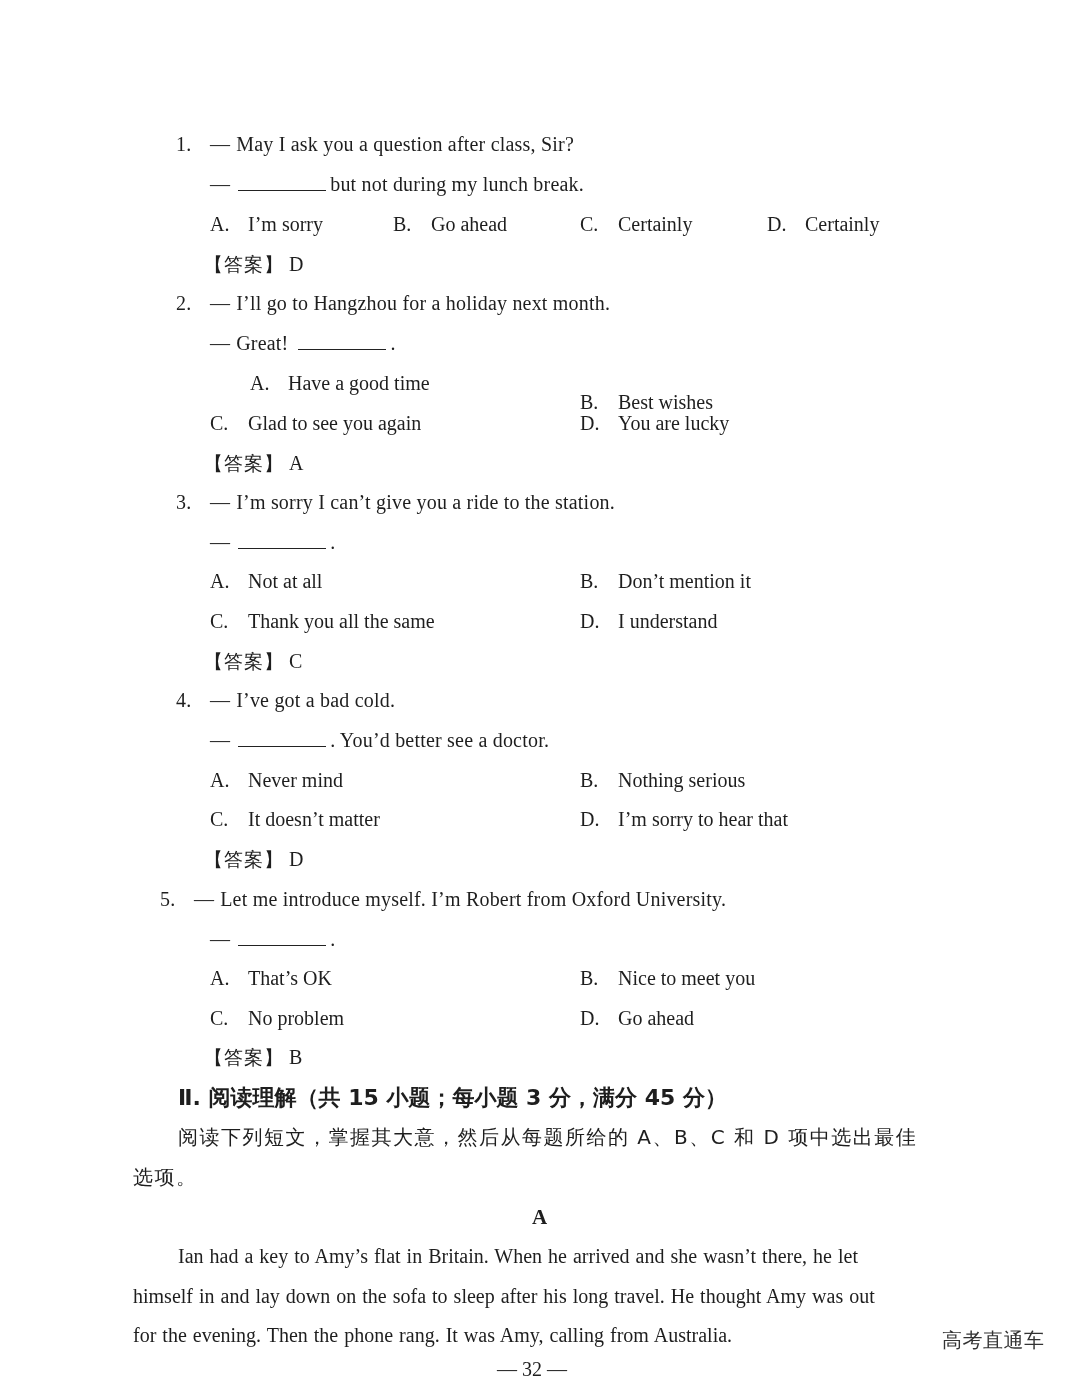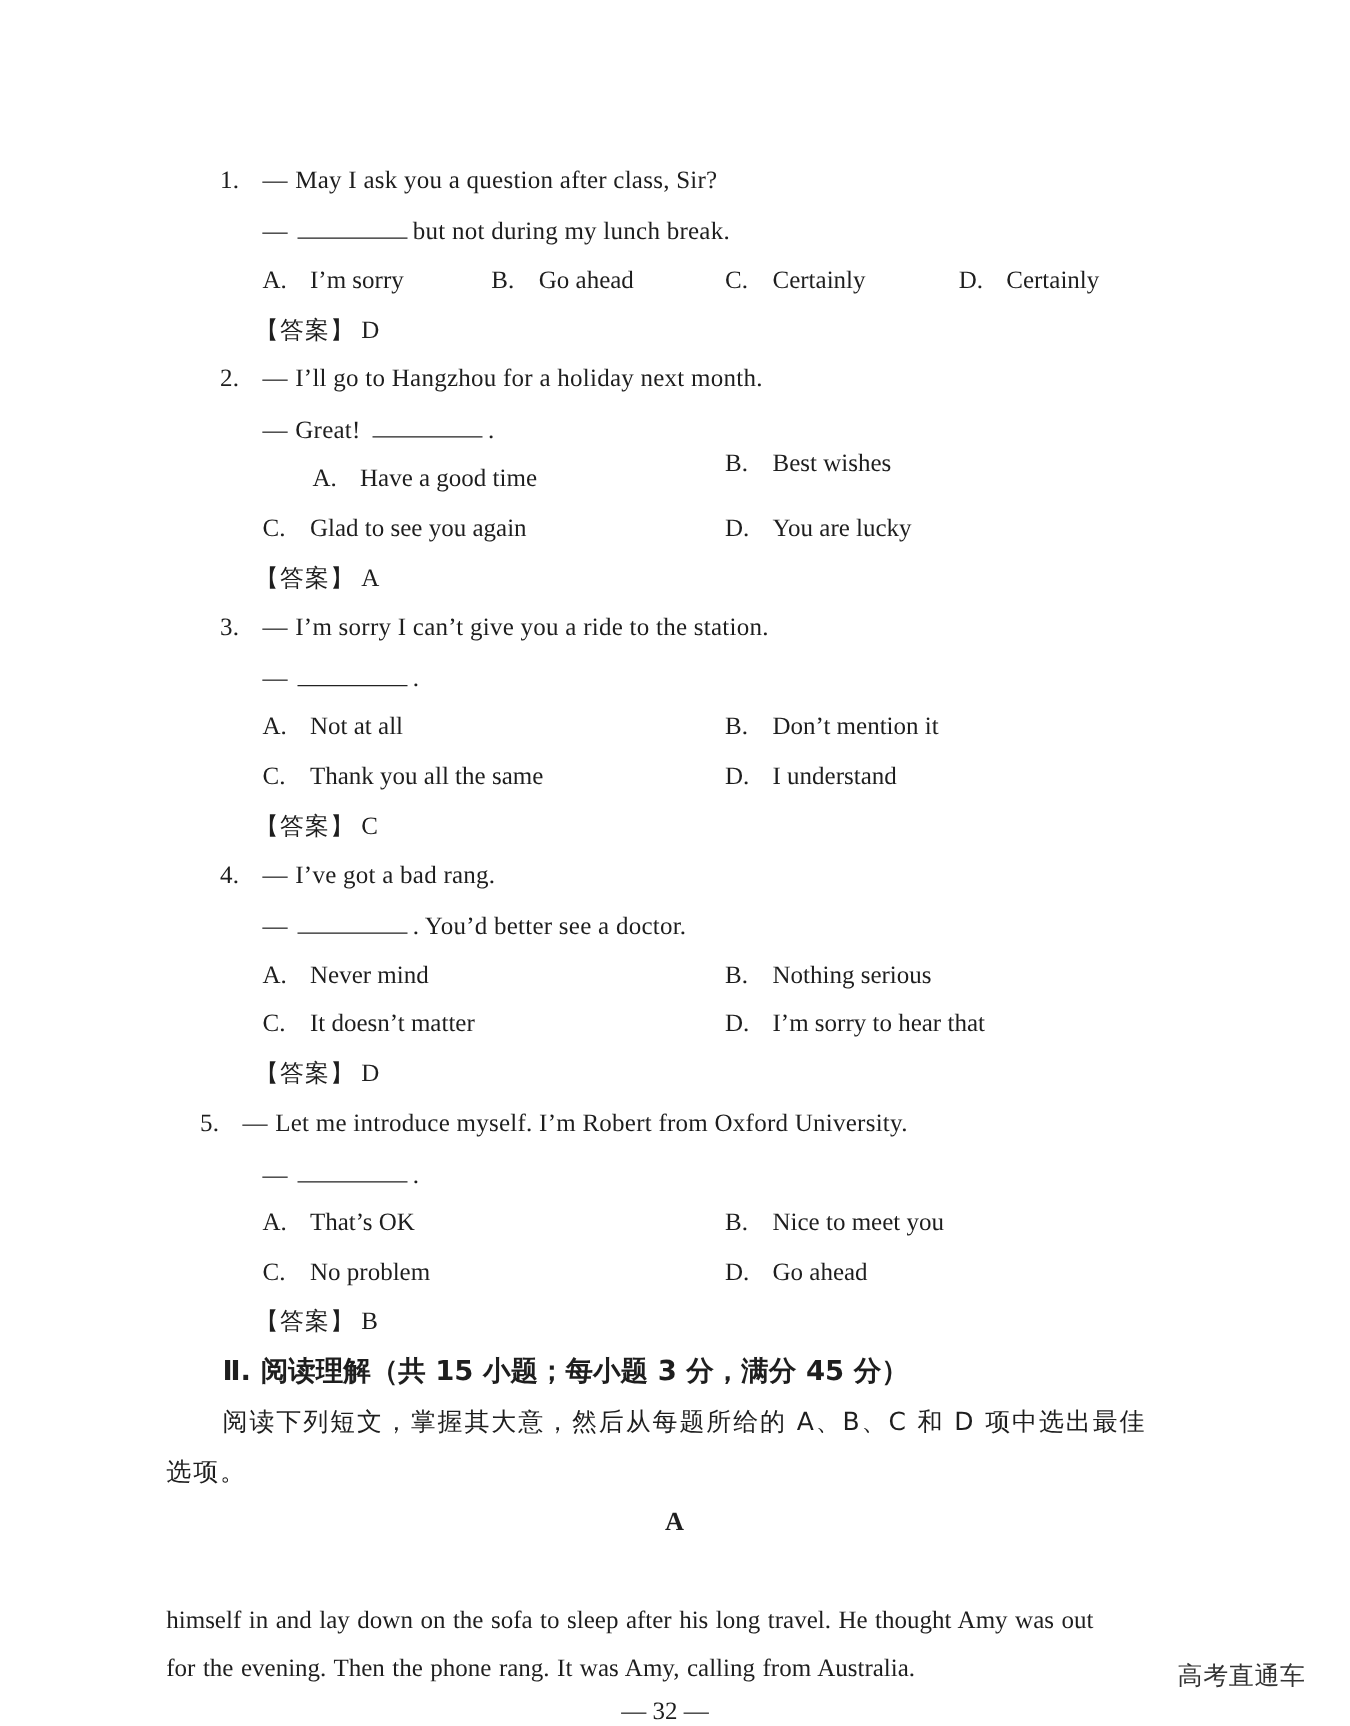--- a/index.html
+++ b/index.html
@@ -126,39 +126,39 @@
   <div class="opt" style="left:767px; top:212px;"><span class="letter">D.</span><span>Certainly</span></div>
   <div class="answer" style="left:204px; top:252px;"><span class="cn">【答案】</span> <span>D</span></div>
 
   <div class="line" style="left:176px; top:291px;">
     <span class="qnum">2.</span><span class="dash">—</span><span>I’ll go to Hangzhou for a holiday next month.</span>
   </div>
   <div class="line" style="left:210px; top:331px;">
     <span class="dash">—</span><span>Great!</span><span class="blank" style="margin-left:10px;"></span><span>.</span>
   </div>
   <div class="opt" style="left:222px; top:371px;margin-left:28px;"><span class="letter">A.</span><span>Have a good time</span></div>
-  <div class="opt" style="left:580px; top:359px;"><span class="letter">B.</span><span>Best wishes</span></div>
+  <div class="opt" style="left:580px; top:390px;"><span class="letter">B.</span><span>Best wishes</span></div>
   <div class="opt" style="left:210px; top:411px;"><span class="letter">C.</span><span>Glad to see you again</span></div>
   <div class="opt" style="left:580px; top:411px;"><span class="letter">D.</span><span>You are lucky</span></div>
   <div class="answer" style="left:204px; top:451px;"><span class="cn">【答案】</span> <span>A</span></div>
 
   <div class="line" style="left:176px; top:490px;">
     <span class="qnum">3.</span><span class="dash">—</span><span>I’m sorry I can’t give you a ride to the station.</span>
   </div>
   <div class="line" style="left:210px; top:530px;">
     <span class="dash">—</span><span class="blank"></span><span>.</span>
   </div>
   <div class="opt" style="left:210px; top:569px;"><span class="letter">A.</span><span>Not at all</span></div>
   <div class="opt" style="left:580px; top:569px;"><span class="letter">B.</span><span>Don’t mention it</span></div>
   <div class="opt" style="left:210px; top:609px;"><span class="letter">C.</span><span>Thank you all the same</span></div>
   <div class="opt" style="left:580px; top:609px;"><span class="letter">D.</span><span>I understand</span></div>
   <div class="answer" style="left:204px; top:649px;"><span class="cn">【答案】</span> <span>C</span></div>
 
   <div class="line" style="left:176px; top:688px;">
-    <span class="qnum">4.</span><span class="dash">—</span><span>I’ve got a bad rang.</span>
+    <span class="qnum">4.</span><span class="dash">—</span><span>I’ve got a bad cold.</span>
   </div>
   <div class="line" style="left:210px; top:728px;text-align:center;">
     <span class="dash">—</span><span class="blank"></span><span>. You’d better see a doctor.</span>
   </div>
   <div class="opt" style="left:210px; top:768px;"><span class="letter">A.</span><span>Never mind</span></div>
   <div class="opt" style="left:580px; top:768px;"><span class="letter">B.</span><span>Nothing serious</span></div>
   <div class="opt" style="left:210px; top:807px;"><span class="letter">C.</span><span>It doesn’t matter</span></div>
   <div class="opt" style="left:580px; top:807px;"><span class="letter">D.</span><span>I’m sorry to hear that</span></div>
   <div class="answer" style="left:204px; top:847px;"><span class="cn">【答案】</span> <span>D</span></div>
 
@@ -173,19 +173,20 @@
   <div class="opt" style="left:210px; top:1006px;"><span class="letter">C.</span><span>No problem</span></div>
   <div class="opt" style="left:580px; top:1006px;"><span class="letter">D.</span><span>Go ahead</span></div>
   <div class="answer" style="left:204px; top:1045px;"><span class="cn">【答案】</span> <span>B</span></div>
 
   <div class="section-head" style="left:178px; top:1086px;">Ⅱ. 阅读理解（共 15 小题；每小题 3 分，满分 45 分）</div>
   <div class="cn-text" style="left:178px; top:1125px;">阅读下列短文，掌握其大意，然后从每题所给的 A、B、C 和 D 项中选出最佳</div>
   <div class="cn-text" style="left:133px; top:1165px;">选项。</div>
 
   <div class="passage-title" style="left:532px; top:1205px;">A</div>
 
+  <div class="para" style="left:178px; top:1244px;">Ian had a key to Amy’s flat in Britain. When he arrived and she wasn’t there, he let</div>
   <div class="para" style="left:133px; top:1284px;">himself in and lay down on the sofa to sleep after his long travel. He thought Amy was out</div>
   <div class="para" style="left:133px; top:1323px;">for the evening. Then the phone rang. It was Amy, calling from Australia.</div>
 
   <div class="page-number" style="left:497px; top:1357px;">— 32 —</div>
 
   <div class="watermark" style="left:942px; top:1328px;">高考直通车</div>
 </div>
 
 </body></html>

